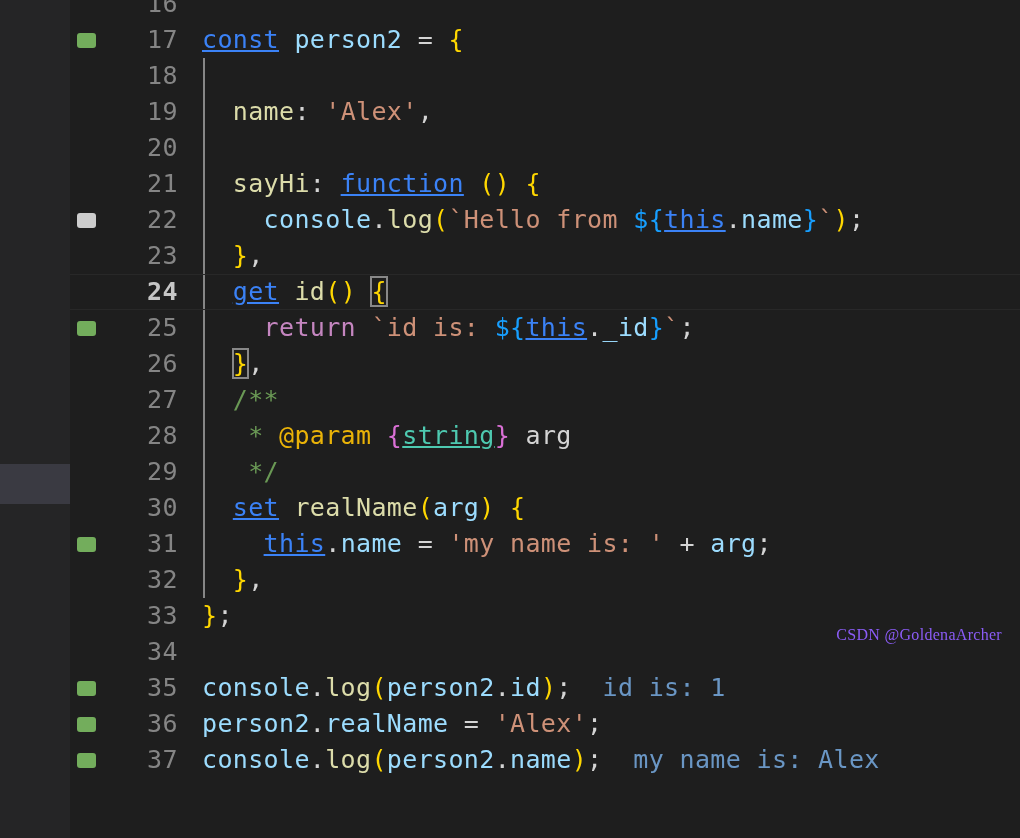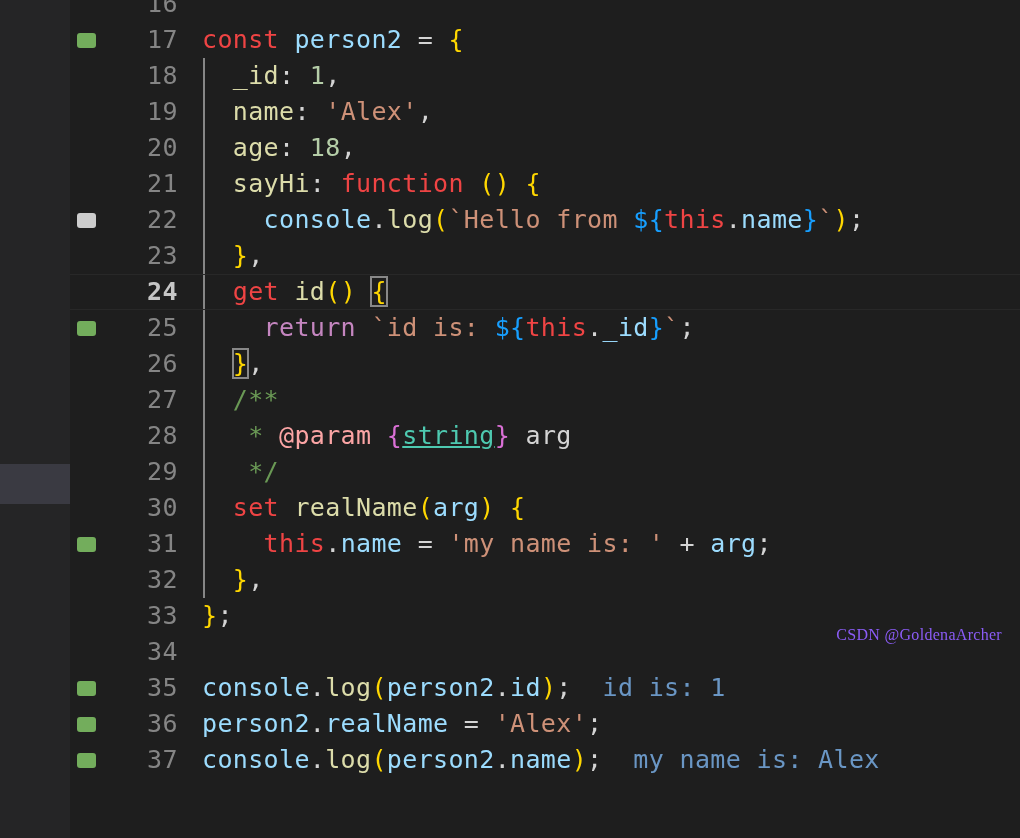--- a/index.html
+++ b/index.html
@@ -83,28 +83,28 @@
 
   
   #indent-guide {
     position:absolute;
     left:203px;
     width:2px;
     background:#868686;
   }
 
   
-  .t-kw       { color:#ef4444; }  
+  .t-kw       { color:#3b82f6;text-decoration:underline; }  
   .t-kw2      { color:#c586c0;text-align:center; }  
   .t-var      { color:#9cdcfe; }  
   .t-fn       { color:#dcdcaa; }  
   .t-num      { color:#b5cea8; }  
   .t-str      { color:#ce9178; }  
   .t-cmt      { color:#6a9955; }  
-  .t-doc      { color:#fca5a5; }  
+  .t-doc      { color:#eab308; }  
   .t-doctype  { color:#4ec9b0;text-decoration:underline; }  
   .t-plain    { color:#d4d4d4; }  
   .t-b1       { color:#ffd700; }  
   .t-b2       { color:#da70d6; }  
   .t-b3       { color:#179fff; }  
   .t-hint     { color:#6a96c4; }  
 
   
   .bmatch {
     outline:2px solid #888888;
@@ -137,23 +137,23 @@
 
   <div id="left-strip">
     <div id="left-strip-block" style="top: 464px; height: 40px;"></div>
   </div>
 
   <div id="indent-guide" style="top: 58px; height: 540px;"></div>
 
   <div id="rows" style="top: -14px;">
       <div class="row"><div class="lineno">16</div><div class="code"></div></div>
       <div class="row"><div class="marker added"></div><div class="lineno">17</div><div class="code"><span class="t-kw">const</span><span class="t-plain"> </span><span class="t-var">person2</span><span class="t-plain"> = </span><span class="t-b1">{</span></div></div>
-      <div class="row"><div class="lineno">18</div><div class="code"><span class="t-plain">  </span><span class="t-fn">_id</span><span class="t-plain">: </span><span class="t-num">1</span><span class="t-plain">,</span></div></div>
+      <div class="row"><div class="lineno">18</div></div>
       <div class="row"><div class="lineno">19</div><div class="code"><span class="t-plain">  </span><span class="t-fn">name</span><span class="t-plain">: </span><span class="t-str">'Alex'</span><span class="t-plain">,</span></div></div>
-      <div class="row"><div class="lineno">20</div><div class="code"><span class="t-plain">  </span><span class="t-fn">age</span><span class="t-plain">: </span><span class="t-num">18</span><span class="t-plain">,</span></div></div>
+      <div class="row"><div class="lineno">20</div></div>
       <div class="row"><div class="lineno">21</div><div class="code"><span class="t-plain">  </span><span class="t-fn">sayHi</span><span class="t-plain">: </span><span class="t-kw">function</span><span class="t-plain"> </span><span class="t-b1">(</span><span class="t-b1">)</span><span class="t-plain"> </span><span class="t-b1">{</span></div></div>
       <div class="row"><div class="marker modified"></div><div class="lineno">22</div><div class="code"><span class="t-plain">    </span><span class="t-var">console</span><span class="t-plain">.</span><span class="t-fn">log</span><span class="t-b1">(</span><span class="t-str">`</span><span class="t-str">Hello from </span><span class="t-b3">${</span><span class="t-kw">this</span><span class="t-plain">.</span><span class="t-var">name</span><span class="t-b3">}</span><span class="t-str">`</span><span class="t-b1">)</span><span class="t-plain">;</span></div></div>
       <div class="row"><div class="lineno">23</div><div class="code"><span class="t-plain">  </span><span class="t-b1">}</span><span class="t-plain">,</span></div></div>
       <div class="row active"><div class="lineno">24</div><div class="code"><span class="t-plain">  </span><span class="t-kw">get</span><span class="t-plain"> </span><span class="t-fn">id</span><span class="t-b1">(</span><span class="t-b1">)</span><span class="t-plain"> </span><span class="t-b1 bmatch">{</span><span class="caret"></span></div></div>
       <div class="row"><div class="marker added"></div><div class="lineno">25</div><div class="code"><span class="t-plain">    </span><span class="t-kw2">return</span><span class="t-plain"> </span><span class="t-str">`</span><span class="t-str">id is: </span><span class="t-b3">${</span><span class="t-kw">this</span><span class="t-plain">.</span><span class="t-var">_id</span><span class="t-b3">}</span><span class="t-str">`</span><span class="t-plain">;</span></div></div>
       <div class="row"><div class="lineno">26</div><div class="code"><span class="t-plain">  </span><span class="t-b1 bmatch">}</span><span class="t-plain">,</span></div></div>
       <div class="row"><div class="lineno">27</div><div class="code"><span class="t-cmt">  /**</span></div></div>
       <div class="row"><div class="lineno">28</div><div class="code"><span class="t-cmt">   * </span><span class="t-doc">@param</span><span class="t-cmt"> </span><span class="t-b2">{</span><span class="t-doctype">string</span><span class="t-b2">}</span><span class="t-plain"> arg</span></div></div>
       <div class="row"><div class="lineno">29</div><div class="code"><span class="t-cmt">   */</span></div></div>
       <div class="row"><div class="lineno">30</div><div class="code"><span class="t-plain">  </span><span class="t-kw">set</span><span class="t-plain"> </span><span class="t-fn">realName</span><span class="t-b1">(</span><span class="t-var">arg</span><span class="t-b1">)</span><span class="t-plain"> </span><span class="t-b1">{</span></div></div>

